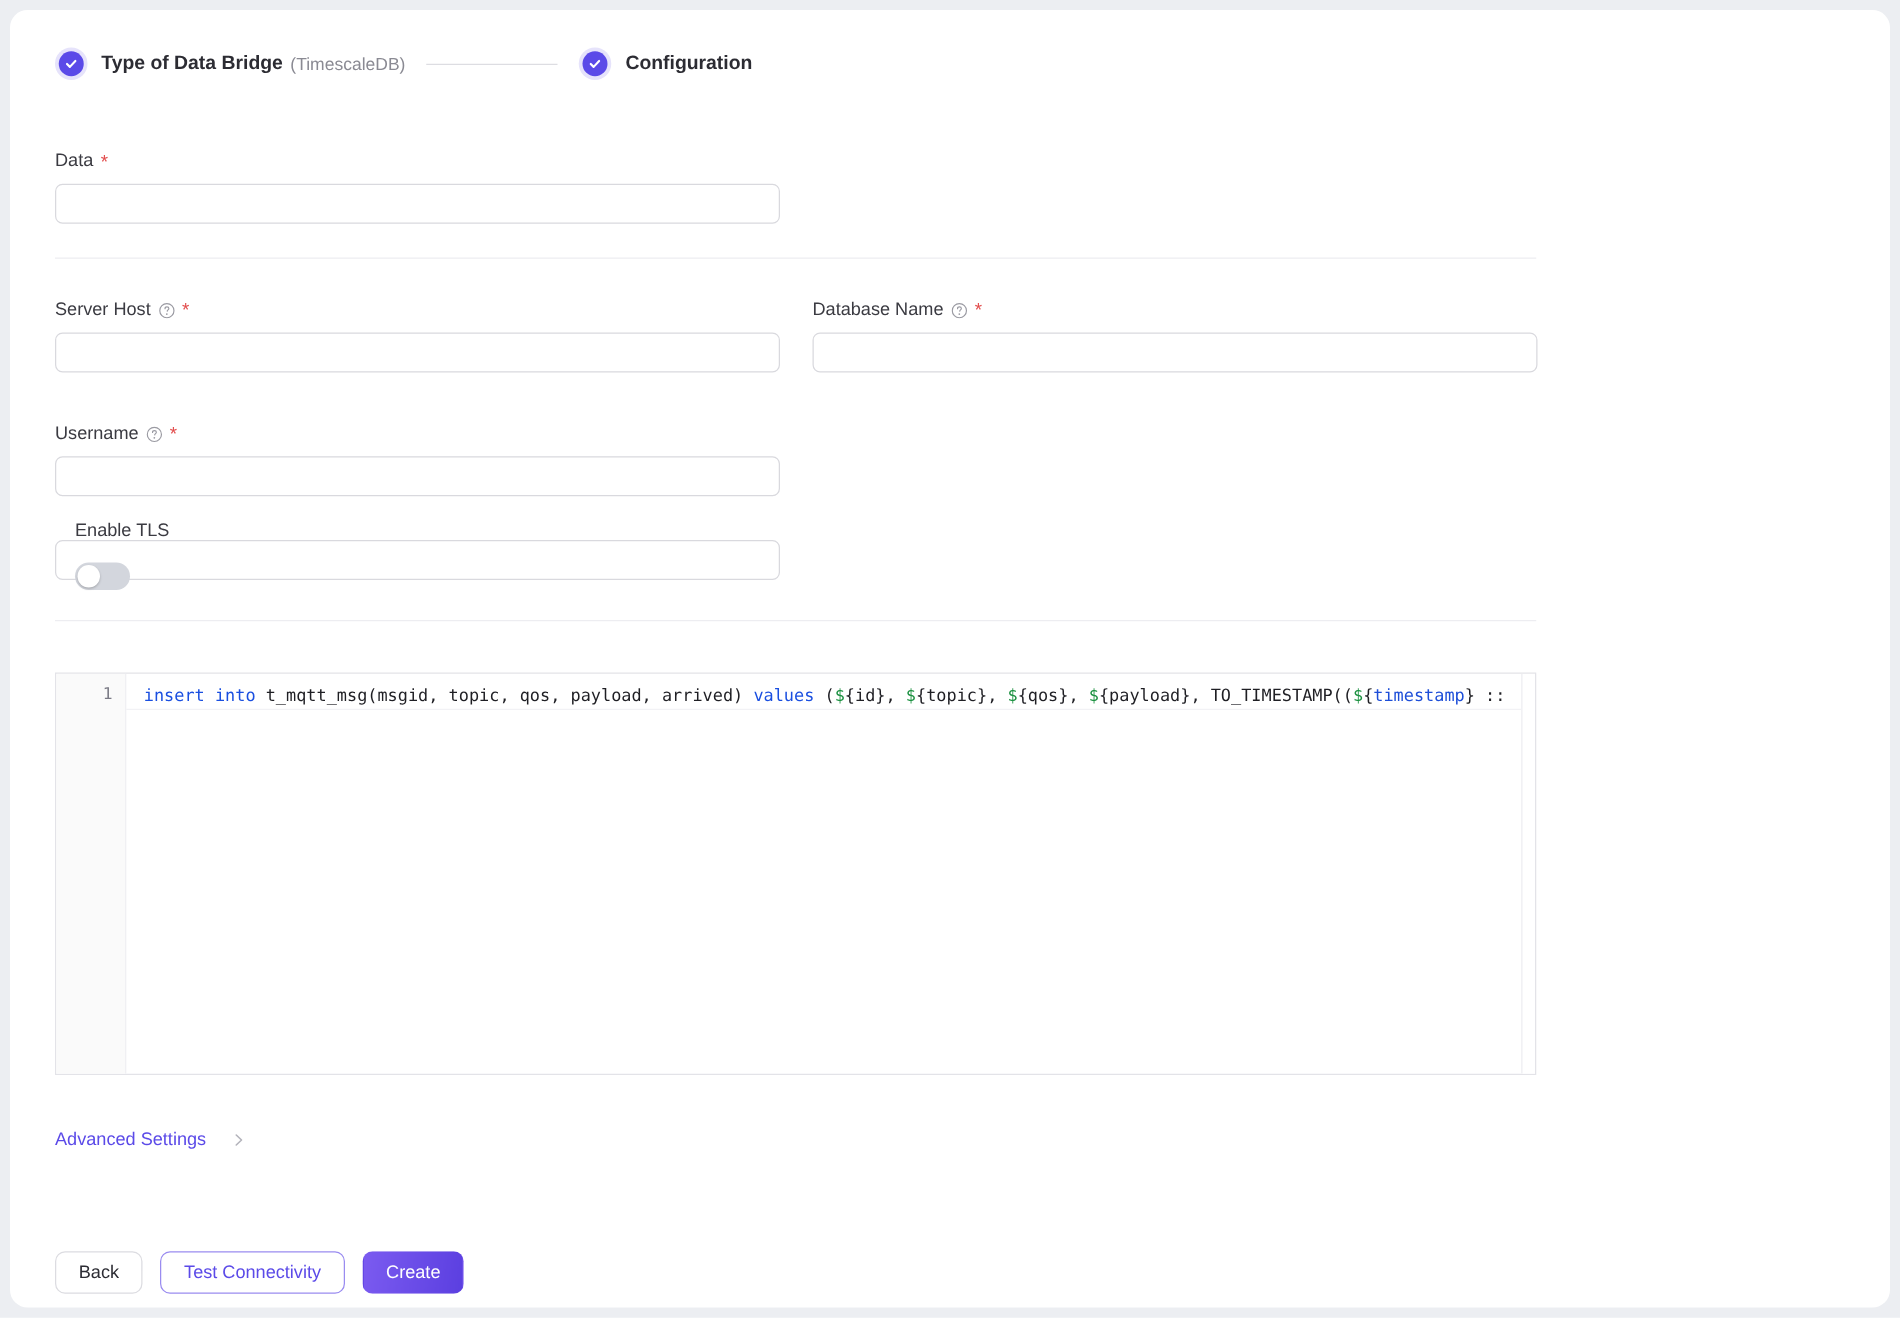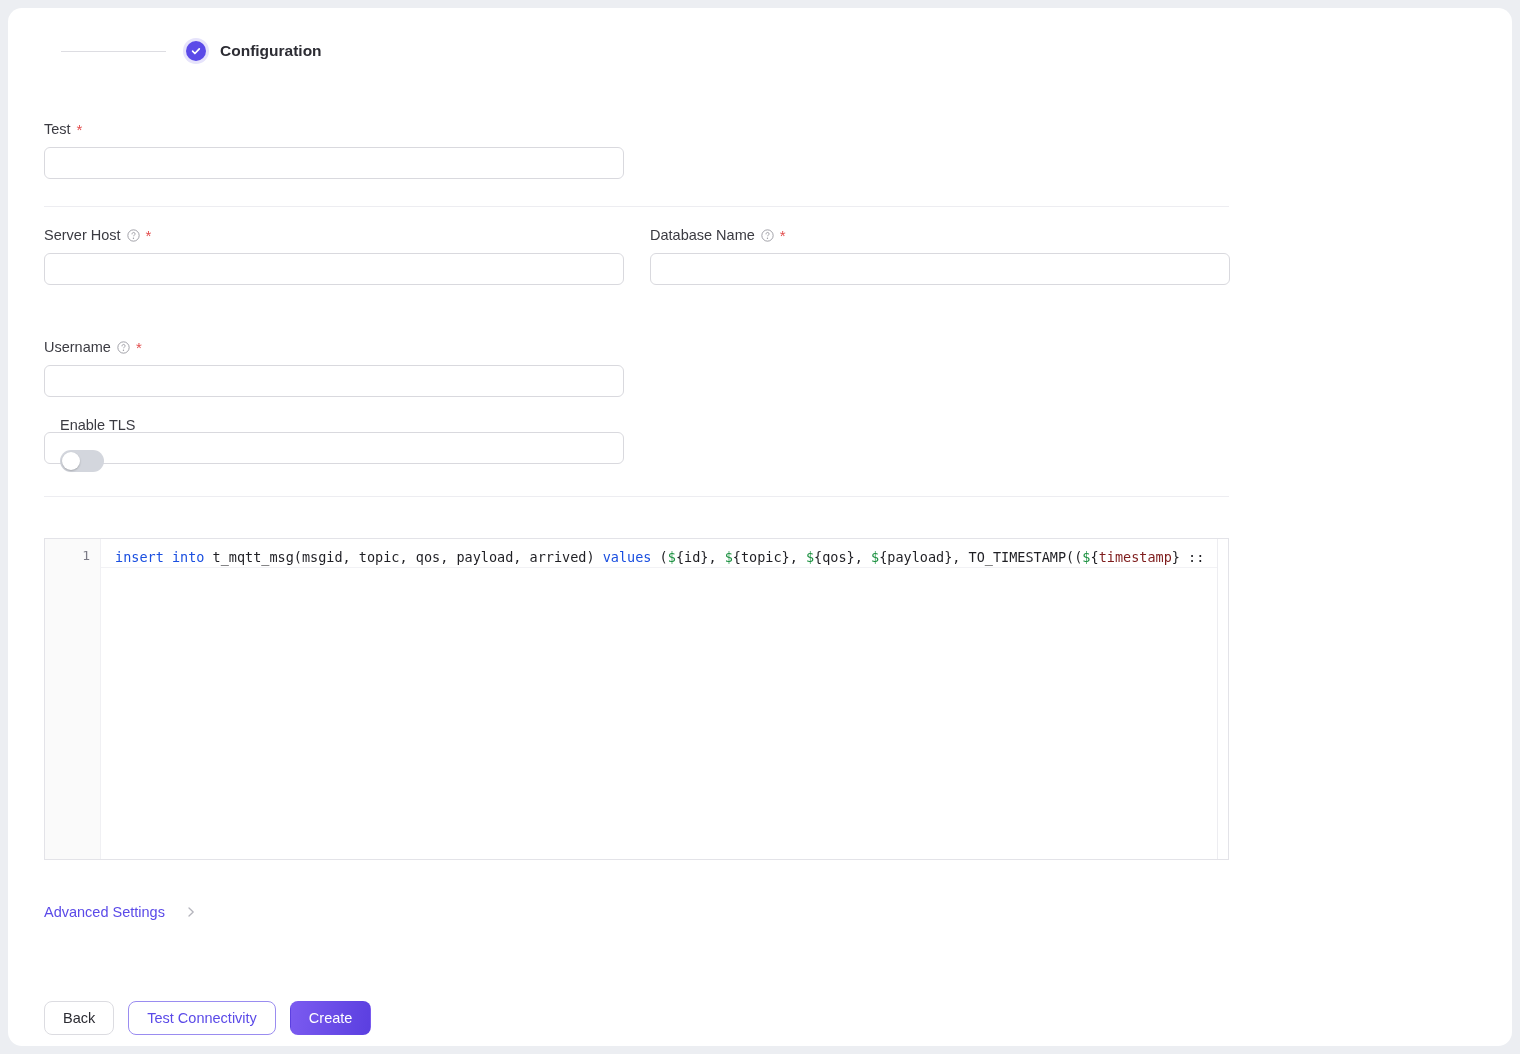--- a/index.html
+++ b/index.html
@@ -144,21 +144,21 @@
     right: 14px;
     height: 20px;
     overflow: hidden;
     white-space: nowrap;
     font-family: "DejaVu Sans Mono", monospace;
     font-size: 13.5px;
     line-height: 20px;
     color: #1f1f24;
   }
   .tok-kw { color: #1a4fe0; }
-  .tok-var { color: #7f1d1d; }
+  .tok-var { color: #1d4ed8; }
   .tok-dollar { color: #1c9141; }
   .editor-scroll-v {
     position: absolute;
     right: 0; top: 0; bottom: 0;
     width: 11px;
     background: #ffffff;
     border-left: 1px solid #ededf1;
   }
   .editor-active-underline {
     position: absolute;
@@ -208,48 +208,59 @@
     border: 1px solid transparent;
     color: #ffffff;
   }
 </style>
 </head>
 <body>
 
 <div class="page-card">
 
   <div class="stepper">
+    <div class="step">
+      <span class="step-icon">
+        <span class="step-icon-inner">
+          <svg width="12" height="12" viewBox="0 0 12 12">
+            <path d="M2.6 6.2 L4.9 8.5 L9.3 3.8" fill="none" stroke="#ffffff" stroke-width="1.7" stroke-linecap="round" stroke-linejoin="round"></path>
+          </svg>
+        </span>
+      </span>
+      <span class="step-label">Type of Data Bridge</span>
+      <span class="step-sub">(TimescaleDB)</span>
+    </div>
 
     <div class="step-connector"></div>
 
     <div class="step">
       <span class="step-icon">
         <span class="step-icon-inner">
           <svg width="12" height="12" viewBox="0 0 12 12">
             <path d="M2.6 6.2 L4.9 8.5 L9.3 3.8" fill="none" stroke="#ffffff" stroke-width="1.7" stroke-linecap="round" stroke-linejoin="round"></path>
           </svg>
         </span>
       </span>
       <span class="step-label">Configuration</span>
     </div>
   </div>
 
   <div class="form-area">
 
     <div style="position:absolute; top:112px; left:0;">
       <div class="field-label">
-        <span>Test</span>
+        <span>Data</span>
         <span class="req">*</span>
       </div>
       <input class="text-input" type="text" style="width: 580px; margin-top: 9px;" value="" placeholder="">
     </div>
 
     <div class="divider" style="position:absolute; top:198px; left:0;"></div>
 
-    <div class="row2" style="position:absolute; top:218px; left:0;">
+    <div class="row2" style="position:absolute; top:231px; left:0;">
       <div class="col">
         <div class="field-label">
           <span>Server Host</span>
           <span class="help-icon">
             <svg width="13" height="13" viewBox="0 0 14 14">
               <circle cx="7" cy="7" r="6.1" fill="none" stroke="currentColor" stroke-width="1"></circle>
               <path d="M5.4 5.3c0-1 .8-1.6 1.7-1.6s1.6.6 1.6 1.5c0 1.1-1.3 1.2-1.4 2.2" fill="none" stroke="currentColor" stroke-width="1" stroke-linecap="round"></path>
               <circle cx="6.95" cy="10" r=".75" fill="currentColor"></circle>
             </svg>
           </span>

